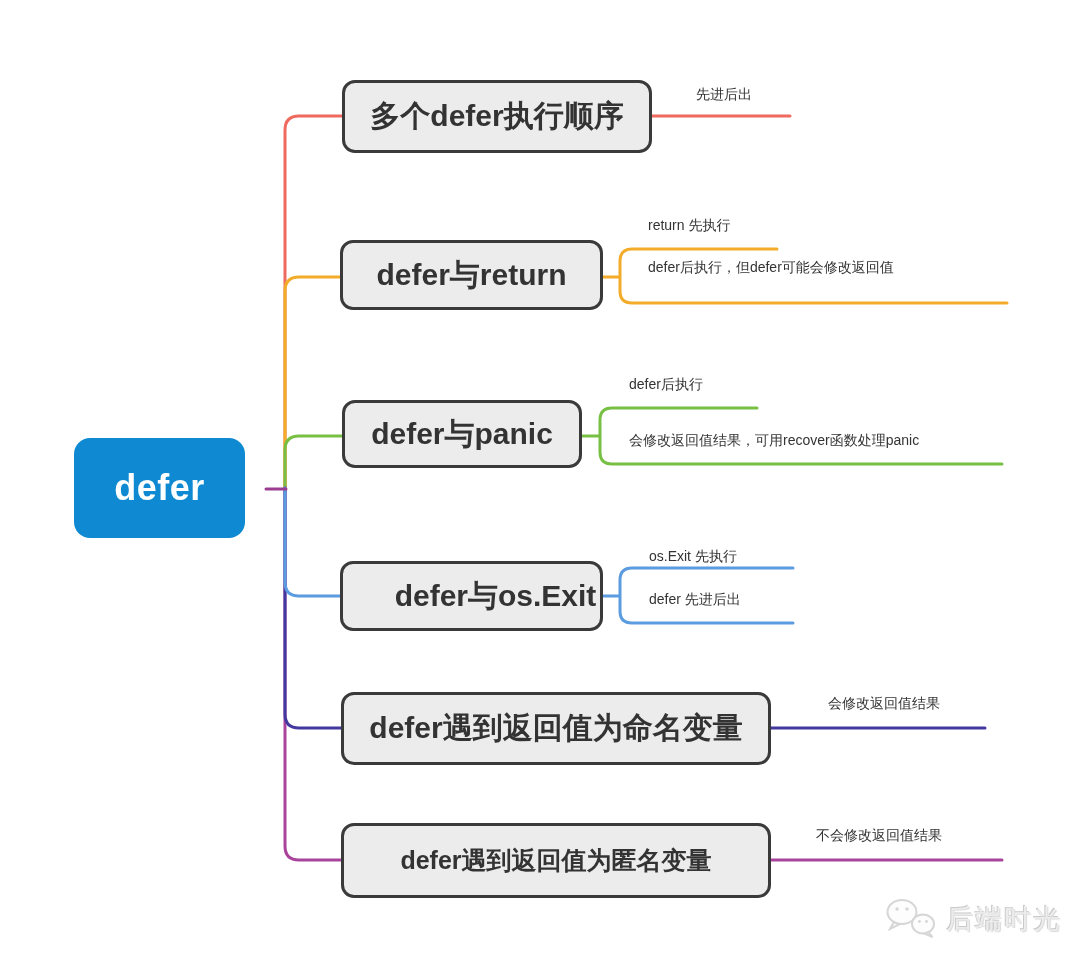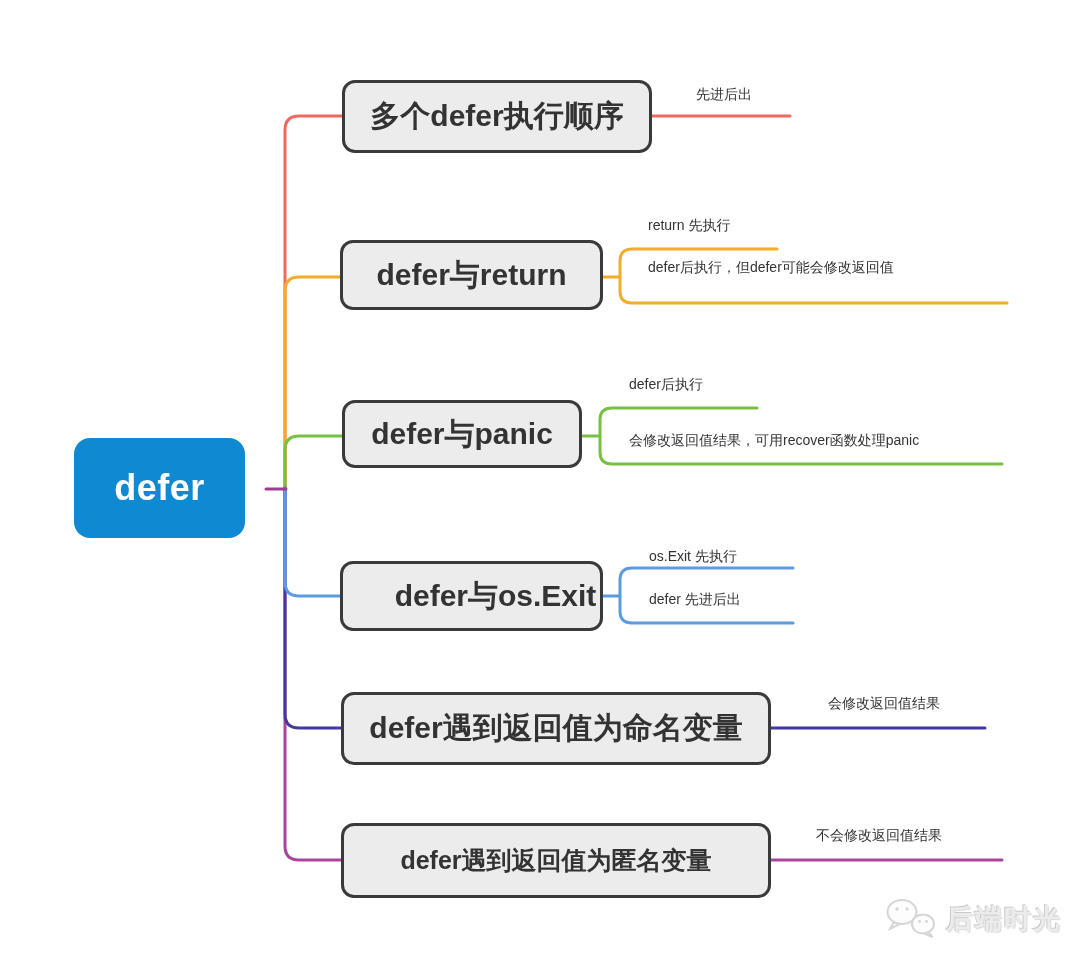--- a/index.html
+++ b/index.html
@@ -35,21 +35,21 @@
   .l2b{left:629px;top:432px;}
   .l3a{left:649px;top:548px;}
   .l3b{left:649px;top:591px;}
   .l4a{left:816px;top:695px;margin-left:12px;}
   .l5a{left:816px;top:827px;}
 
   .watermark{
     position:absolute;left:884px;top:896px;display:flex;align-items:center;gap:8px;
   }
   .watermark-text{
-    color:#ececec;font-size:27px;font-weight:700;letter-spacing:2px;
+    color:#ececec;font-size:27px;font-weight:400;letter-spacing:2px;
     text-shadow:1px 1px 1px #dadada, -1px -1px 0 #c9c9c9;
   }
 </style>
 </head>
 <body>
 
 <div id="canvas">
 
   <svg id="wires" xmlns="http://www.w3.org/2000/svg">
 

